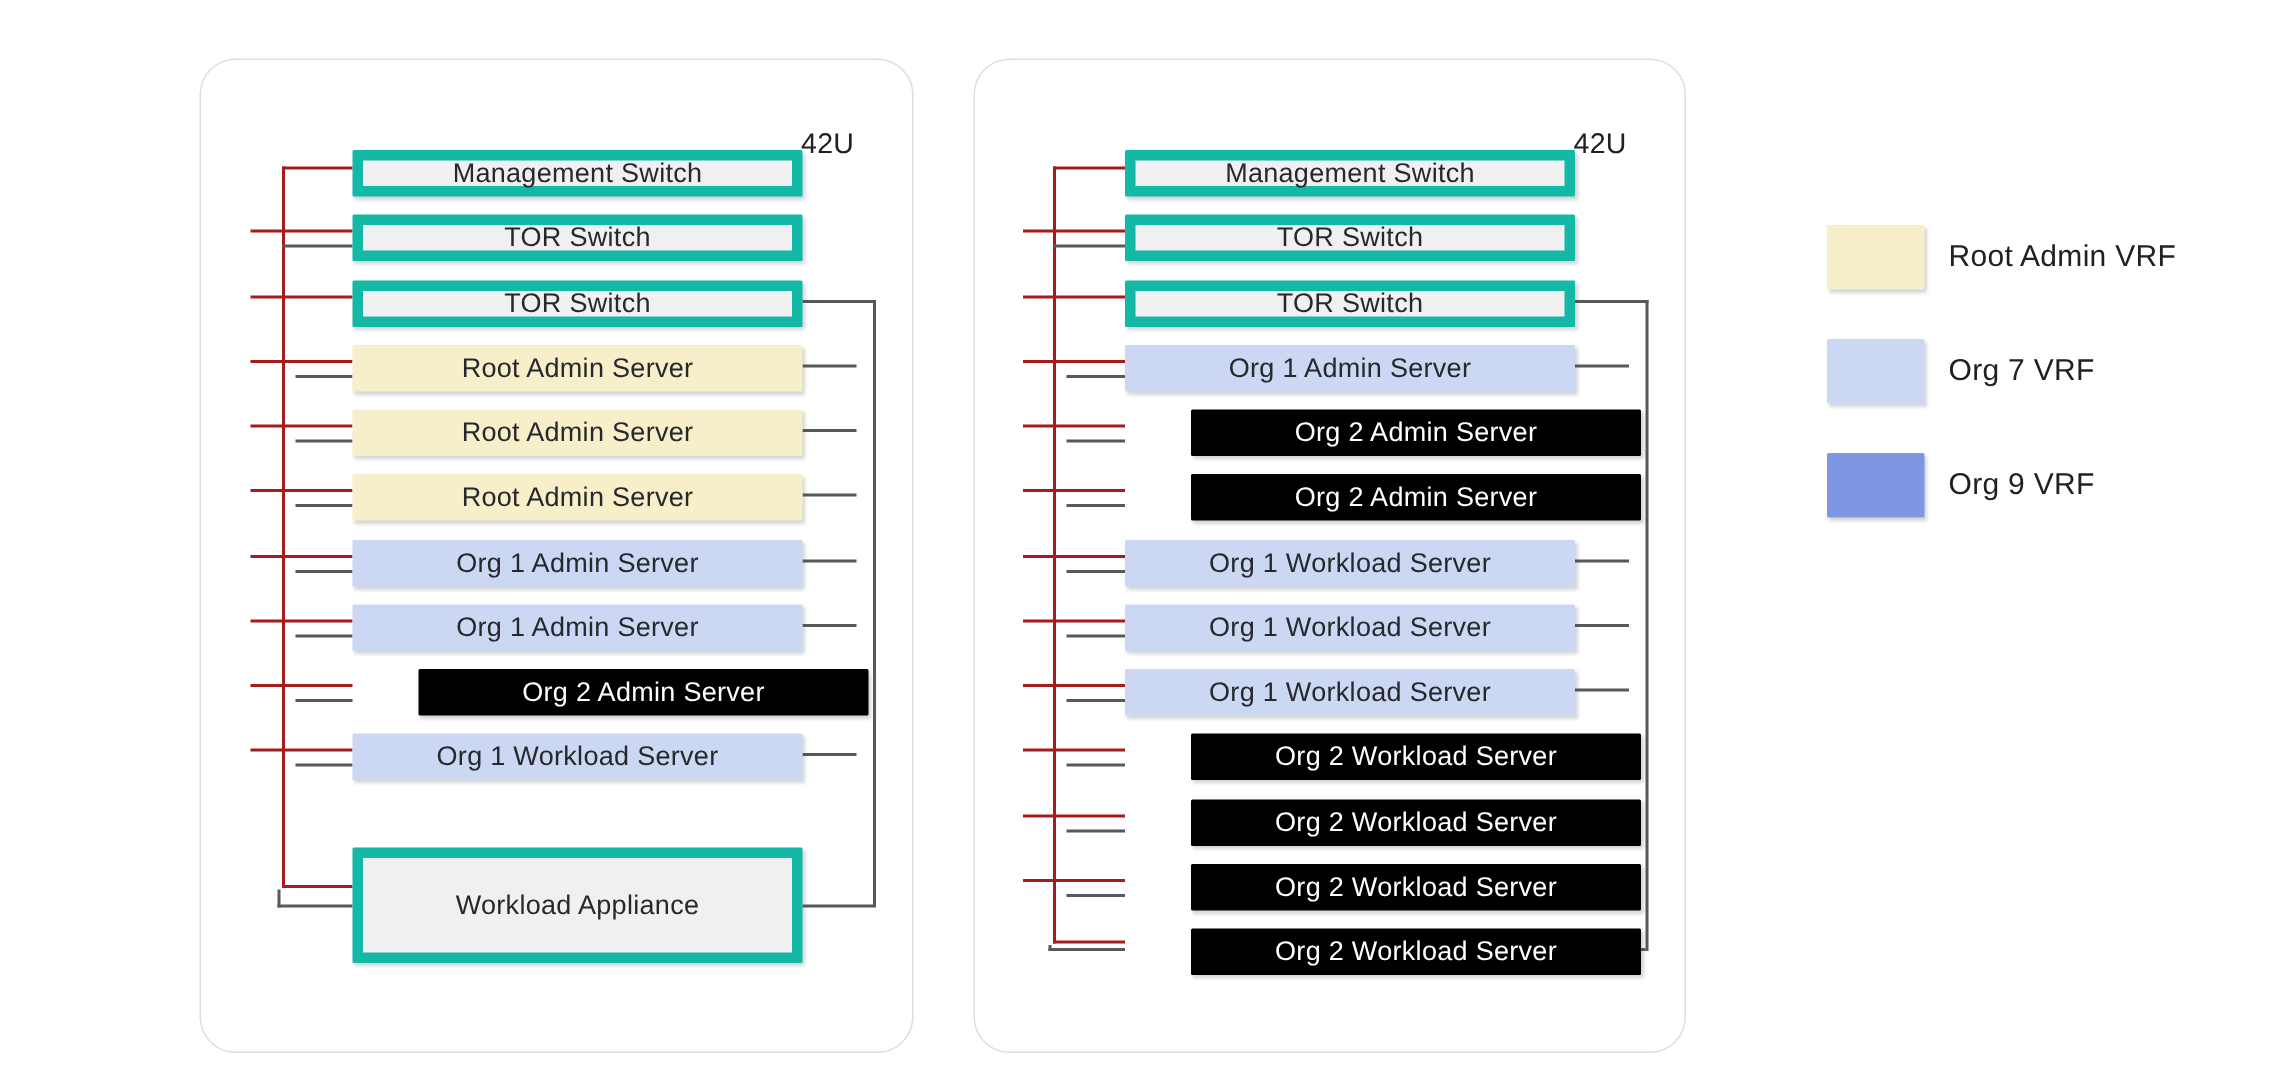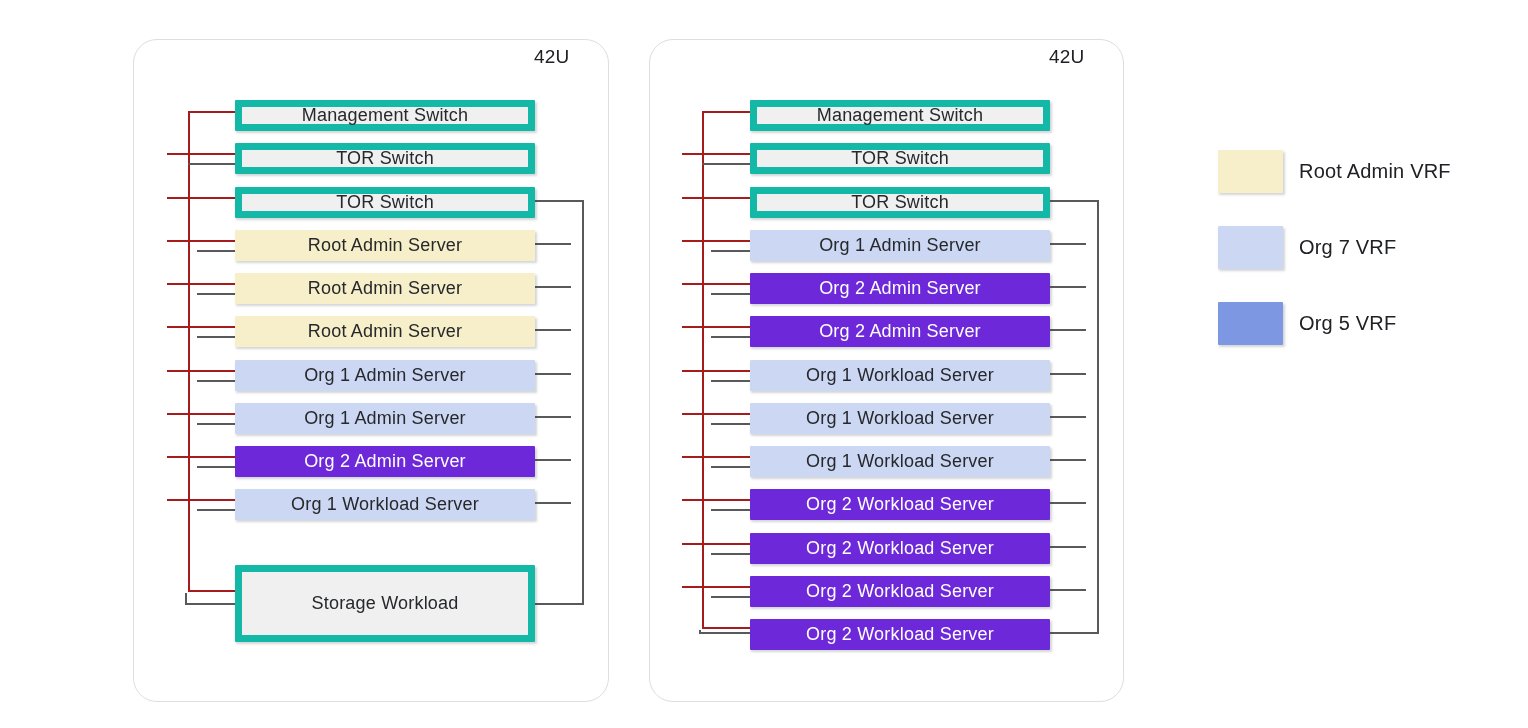--- a/index.html
+++ b/index.html
@@ -20,20 +20,21 @@
     background: #ffffff;
     border: 1.5px solid #dcdee2;
     border-radius: 24px;
     box-sizing: border-box;
   }
   .rack-capacity {
     position: absolute;
     font-size: 19px;
     color: #202124;
     letter-spacing: 0.2px;
+    margin-top: 40px;
   }
   .unit {
     position: absolute;
     box-sizing: border-box;
     display: flex;
     align-items: center;
     justify-content: center;
     font-size: 18px;
     color: #26282b;
     letter-spacing: 0.2px;
@@ -41,21 +42,21 @@
     border-radius: 1px;
     z-index: 3;
     white-space: nowrap;
   }
   .unit.switch, .unit.storage {
     background: #f0f0f1;
     border: 7px solid #14b8a6;
   }
   .unit.root-admin { background: #f6efc9; }
   .unit.org1 { background: #cbd7f3; }
-  .unit.org2 { background: #6d28d9; color: #ffffff; }
+  .unit.org2 { background: #000000; color: #ffffff; margin-left: 44px; }
   .line {
     position: absolute;
     z-index: 1;
   }
   .line.mgmt { background: #a61b1b; }
   .line.data { background: #58595b; }
   #legend {
     position: absolute;
     left: 1218px;
     top: 150px;
@@ -92,37 +93,37 @@
     <div class="legend-item" style="top:0px">
       <div class="legend-swatch" style="background: rgb(246, 239, 201);"></div>
       <div class="legend-label">Root Admin VRF</div>
     </div>
     <div class="legend-item" style="top:76px">
       <div class="legend-swatch" style="background: rgb(203, 215, 243);"></div>
       <div class="legend-label">Org 7 VRF</div>
     </div>
     <div class="legend-item" style="top:152px">
       <div class="legend-swatch" style="background: rgb(125, 151, 227);"></div>
-      <div class="legend-label">Org 5 VRF</div>
+      <div class="legend-label">Org 9 VRF</div>
     </div>
   </div>
 
 <div class="rack" style="left: 133px; top: 39px; width: 476px; height: 663px;"></div>
     <div class="rack-capacity" style="left: 534px; top: 46px; position: absolute;">42U</div>
     <div class="unit switch" style="left: 235px; top: 100px; width: 300px; height: 31px;">Management Switch</div>
     <div class="unit switch" style="left: 235px; top: 143.25px; width: 300px; height: 31px;">TOR Switch</div>
     <div class="unit switch" style="left: 235px; top: 186.5px; width: 300px; height: 31px;">TOR Switch</div>
     <div class="unit root-admin" style="left: 235px; top: 229.75px; width: 300px; height: 31px;">Root Admin Server</div>
     <div class="unit root-admin" style="left: 235px; top: 273px; width: 300px; height: 31px;">Root Admin Server</div>
     <div class="unit root-admin" style="left: 235px; top: 316.25px; width: 300px; height: 31px;">Root Admin Server</div>
     <div class="unit org1" style="left: 235px; top: 359.5px; width: 300px; height: 31px;">Org 1 Admin Server</div>
     <div class="unit org1" style="left: 235px; top: 402.75px; width: 300px; height: 31px;">Org 1 Admin Server</div>
     <div class="unit org2" style="left: 235px; top: 446px; width: 300px; height: 31px;">Org 2 Admin Server</div>
     <div class="unit org1" style="left: 235px; top: 489.25px; width: 300px; height: 31px;">Org 1 Workload Server</div>
-    <div class="unit storage" style="left: 235px; top: 565px; width: 300px; height: 77px;">Storage Workload</div>
+    <div class="unit storage" style="left: 235px; top: 565px; width: 300px; height: 77px;">Workload Appliance</div>
     <div class="line mgmt" style="left: 188px; top: 111px; width: 2px; height: 481px;"></div>
     <div class="line mgmt" style="left: 188px; top: 111px; width: 47px; height: 2px;"></div>
     <div class="line mgmt" style="left: 167px; top: 153.25px; width: 68px; height: 2px;"></div>
     <div class="line mgmt" style="left: 167px; top: 196.5px; width: 68px; height: 2px;"></div>
     <div class="line mgmt" style="left: 167px; top: 239.75px; width: 68px; height: 2px;"></div>
     <div class="line mgmt" style="left: 167px; top: 283px; width: 68px; height: 2px;"></div>
     <div class="line mgmt" style="left: 167px; top: 326.25px; width: 68px; height: 2px;"></div>
     <div class="line mgmt" style="left: 167px; top: 369.5px; width: 68px; height: 2px;"></div>
     <div class="line mgmt" style="left: 167px; top: 412.75px; width: 68px; height: 2px;"></div>
     <div class="line mgmt" style="left: 167px; top: 456px; width: 68px; height: 2px;"></div>

